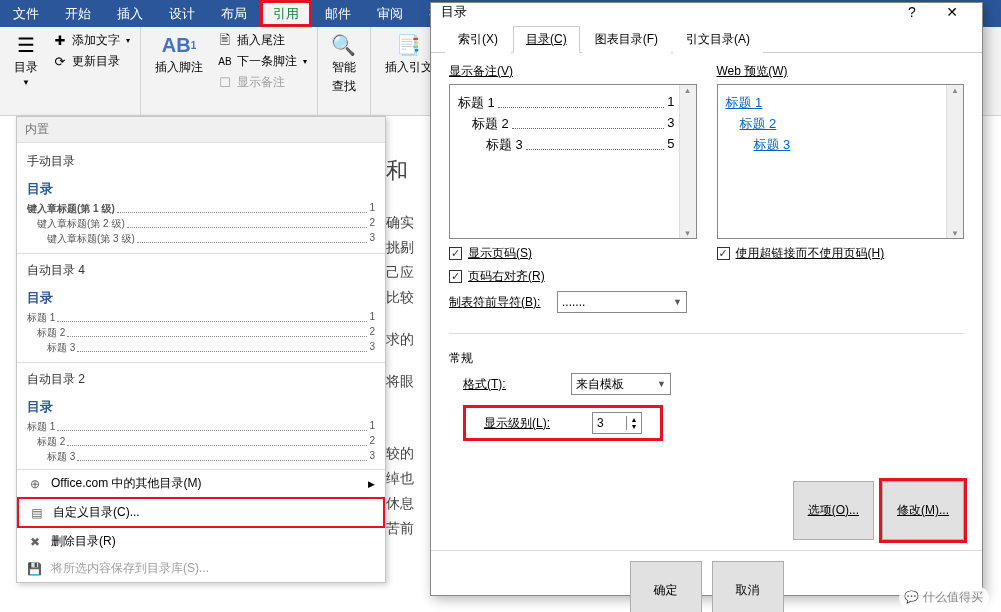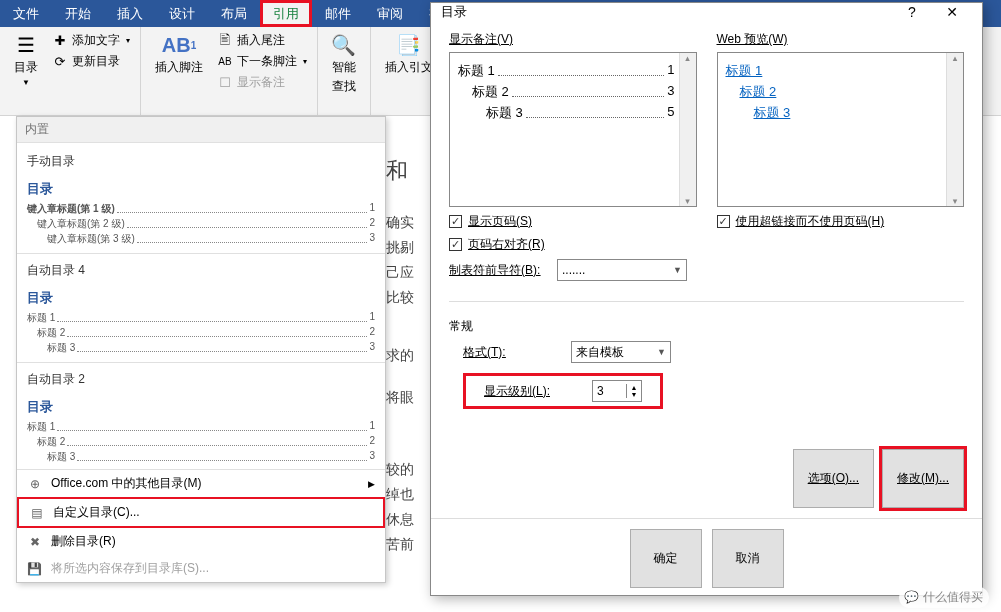--- a/index.html
+++ b/index.html
@@ -153,21 +153,21 @@
     </div>
   </div>
 </div>
 
 <div class="docbg">
   <div style="margin-top:38px;font-size:22px;">和</div>
   <div style="margin-top:28px;">确实</div>
   <div>挑剔</div>
   <div>己应</div>
   <div>比较</div>
-  <div style="margin-top:40px;">求的</div>
+  <div style="margin-top:24px;">求的</div>
   <div style="margin-top:24px;">将眼</div>
   <div style="margin-top:54px;">较的</div>
   <div>绰也</div>
   <div>休息</div>
   <div>苦前</div>
 </div>
 
 <div class="ddpanel">
   <div class="ddhead">内置</div>
   <div class="ddbody">
@@ -251,20 +251,26 @@
       </div>
   </div>
 </div>
 
 <div class="dialog">
   <div class="dlgtitle">
     <span>目录</span>
     <span class="sp"></span>
     <span class="wbtn">?</span>
     <span class="wbtn">✕</span>
+  </div>
+  <div class="tabs">
+    <div class="tab"><span>索引(X)</span></div>
+    <div class="tab active"><span class="underline">目录(C)</span></div>
+    <div class="tab"><span>图表目录(F)</span></div>
+    <div class="tab"><span>引文目录(A)</span></div>
   </div>
   <div class="dlgbody">
     <div class="previewrow">
       <div class="pvcol">
         <div class="pvlabel"><span class="underline">显示备注(V)</span></div>
         <div class="pvbox">
           <div class="pvinner">
             <div class="pline">
                 <span>标题 1</span>
                 <span class="dots"></span>

